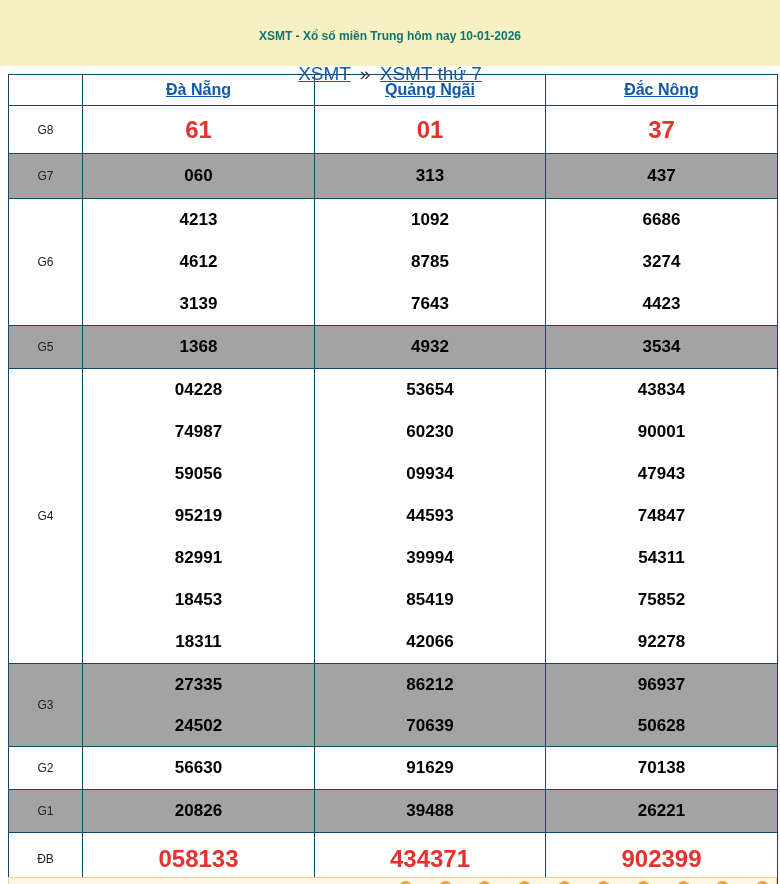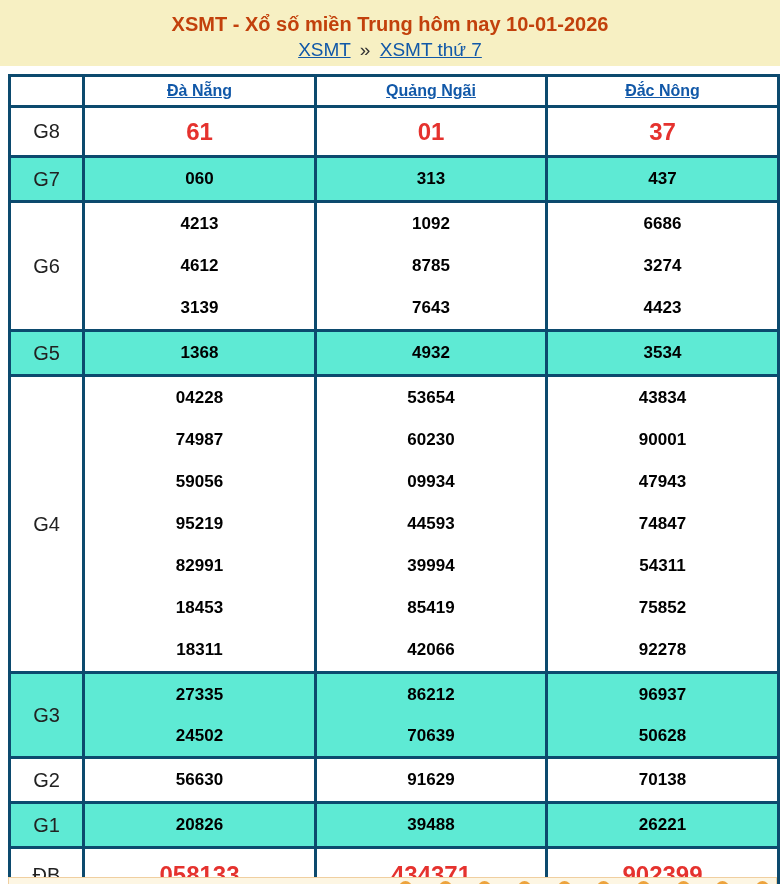--- a/index.html
+++ b/index.html
@@ -12,24 +12,24 @@
     position: relative;
   }
   
   .banner {
     width: 780px; height: 66px;
     background: #F7F0C3;
     text-align: center;
     padding-top: 9px;
   }
   .banner h1 {
-    margin: 4px;
-    font-size: 20px;
+    margin: 16px;
+    font-size: 12px;
     font-weight: bold;
-    color: #c2410c;
+    color: #0f766e;
     line-height: 22px;
   }
   .crumbs {
     margin-top: 4px;
     font-size: 19px;
     color: #222222;
   }
   .crumbs a {
     color: #1158A8;
     text-decoration: underline;
@@ -38,49 +38,49 @@
   .crumbs .sep { color: #333333; margin: 0 4px; }
 
   
   table.results {
     border-collapse: collapse;
     table-layout: fixed;
     margin: 8px 0 0 8px;
     width: 769px;
   }
   table.results th, table.results td {
-    border: 3px solid #0c4a6e;
+    border: 1px solid #0c4a6e;
     text-align: center;
     padding: 0;
     vertical-align: middle;
     background: #ffffff;
   }
   thead th {
     background: #F5F5F5;
     height: 31px;
     font-size: 16px;
     font-weight: bold;
   }
   thead th a {
     color: #1158A8;
     text-decoration: underline;
     cursor: pointer;
   }
   td.label {
-    font-size: 20px;
+    font-size: 12px;
     font-weight: normal;
     color: #222222;
   }
   .num {
     font-size: 17px;
     font-weight: bold;
     color: #000000;
     line-height: 42px;
   }
-  tr.alt td { background: #5eead4; }
+  tr.alt td { background: #a3a3a3; }
   tr.g8  { height: 48px; }
   tr.g7  { height: 45px; }
   tr.g5  { height: 38px; padding-left: 48px; }
   tr.g2  { height: 43px; }
   tr.g1  { height: 42px; }
   tr.db  { height: 53px; }
   tr.g3 .num { line-height: 41px; }
   tr.g8 .num {
     color: #E5322E;
     font-size: 24px;

